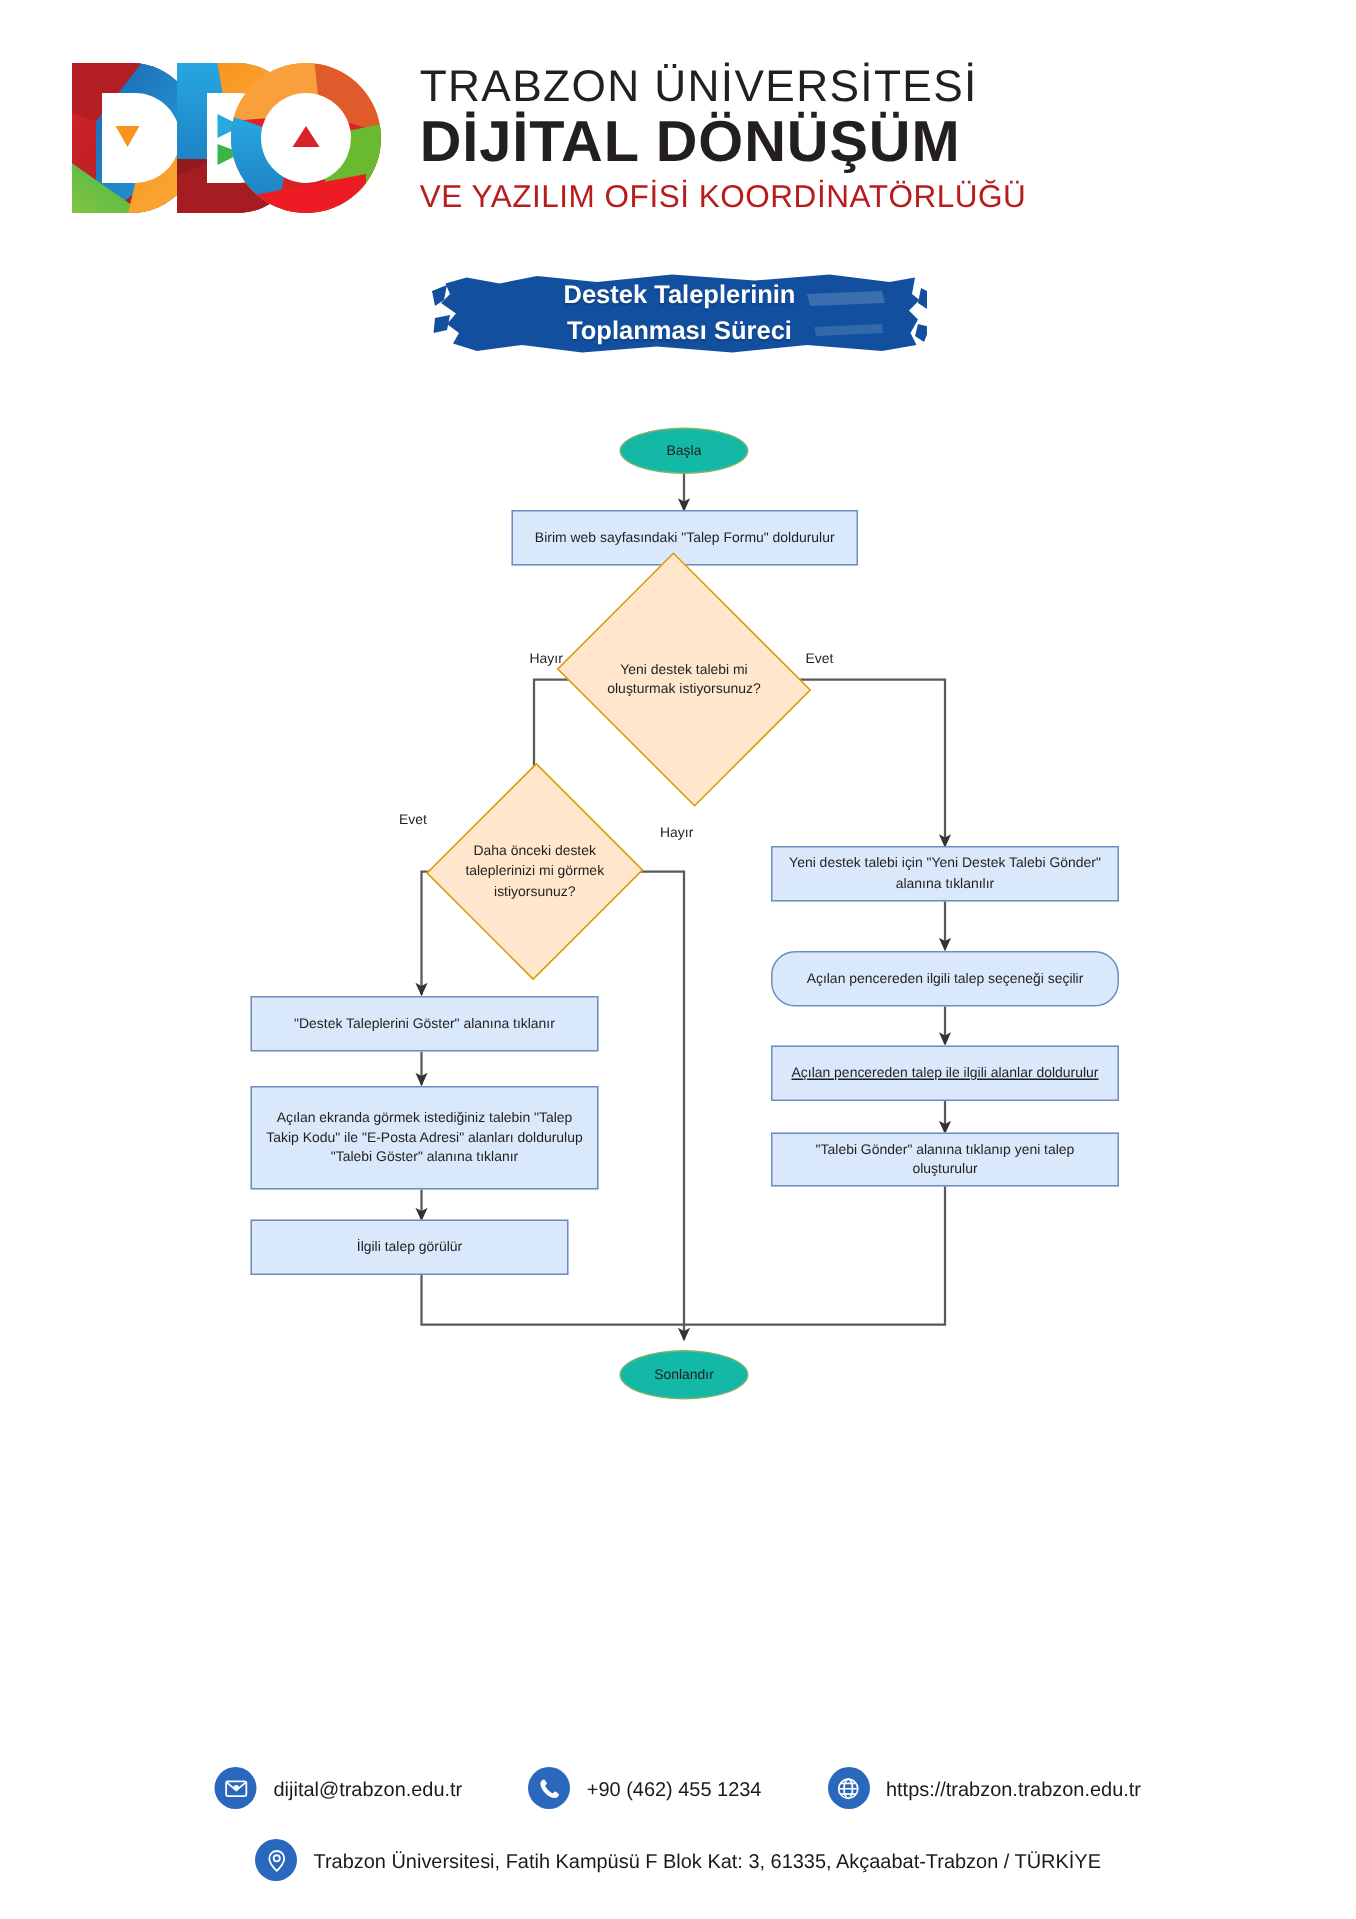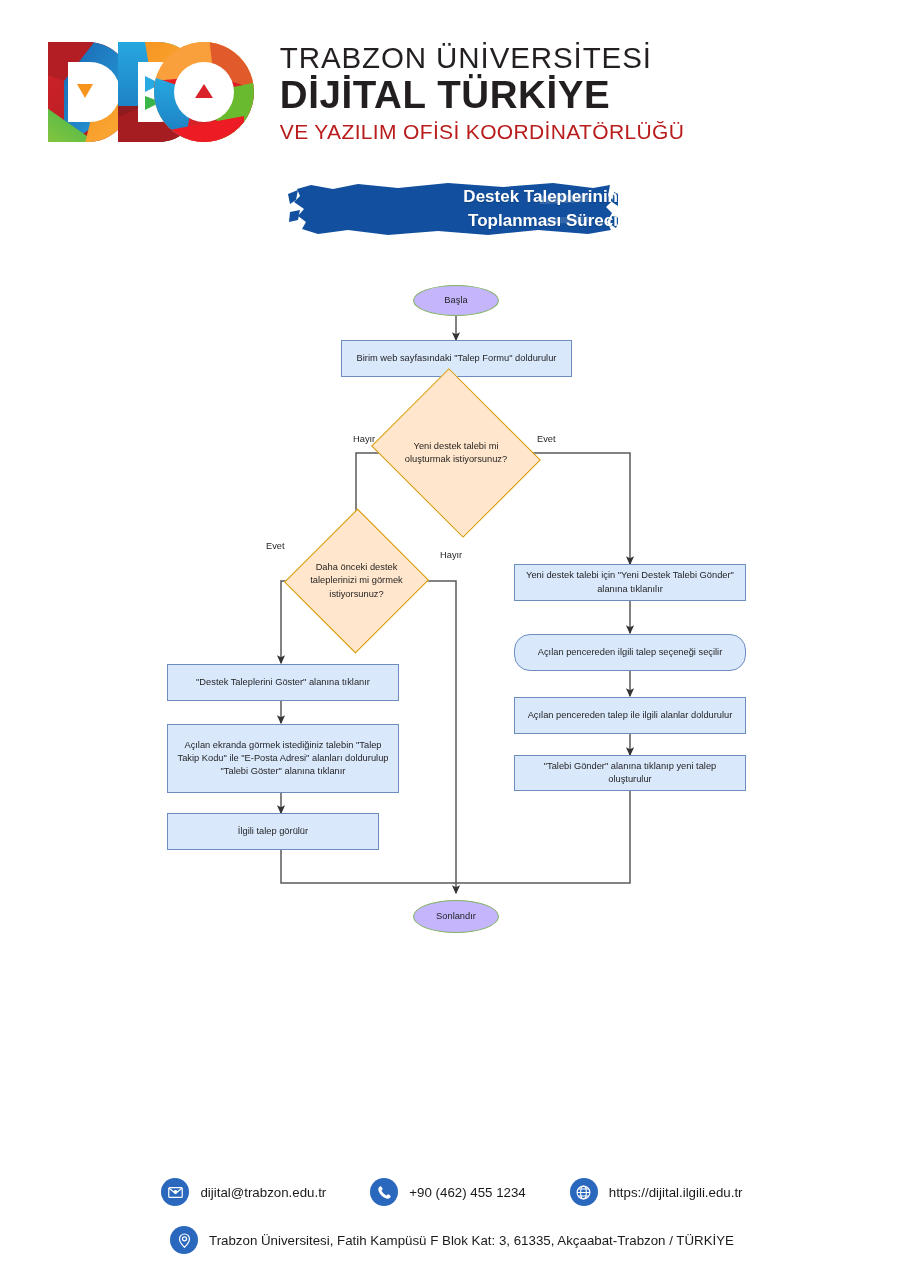--- a/index.html
+++ b/index.html
@@ -78,21 +78,21 @@
     top: 0;
   }
   #title-banner-text {
     position: absolute;
     left: 0;
     top: 0;
     width: 330px;
     height: 58px;
     display: flex;
     flex-direction: column;
-    align-items: flex-end;
+    align-items: center;
     justify-content: center;
     color: #ffffff;
     font-weight: bold;
     font-size: 17px;
     line-height: 24px;
     text-shadow: 0 1px 1px rgba(0,0,0,0.22);
     white-space: nowrap;
   }
 
   
@@ -113,21 +113,21 @@
     font-size: 9.3px;
     line-height: 13.2px;
     color: #1f1f1f;
   }
   .node.process {
     background: #dae8fc;
     border: 1px solid #6c8ebf;
     padding: 3px 6px;
   }
   .node.terminator {
-    background: #c4b5fd;
+    background: #14b8a6;
     border: 1px solid #82b366;
     border-radius: 50%;
     font-size: 9.3px;
   }
   .node.decision {
     background: transparent;
     border: none;
   }
   .node.decision .diamond-shape {
     position: absolute;
@@ -265,21 +265,21 @@
       <polygon points="106,40 150,55 140,112 106,112" fill="url(#g5)"></polygon>
       <polygon points="170,55 218,45 218,112 175,112" fill="#6aba2f"></polygon>
       <polygon points="120,95 200,80 200,112 120,112" fill="#ed1c24"></polygon>
     </g>
     <circle cx="160" cy="56" r="30" fill="#ffffff"></circle>
     <polygon points="151,62 169,62 160,48" fill="#d8232a"></polygon>
   </svg>
 
   <div id="logo-text">
     <div class="logo-line1">TRABZON ÜNİVERSİTESİ</div>
-    <div class="logo-line2">DİJİTAL TÜRKİYE</div>
+    <div class="logo-line2">DİJİTAL DÖNÜŞÜM</div>
     <div class="logo-line3">VE YAZILIM OFİSİ KOORDİNATÖRLÜĞÜ</div>
   </div>
 </div>
 
 <div id="title-banner">
   <svg width="330" height="58" viewBox="0 0 330 58" xmlns="http://www.w3.org/2000/svg">
     <path fill="#12509f" d="M9,9 L23,5 L45,9 L70,4 L110,8 L160,3 L215,7 L265,3 L305,8 L322,5
       L320,16 L325,20 L318,27 L324,33 L319,42 L323,50 L300,54 L250,50 L200,55 L150,51
       L100,55 L60,50 L30,54 L14,49 L18,42 L10,36 L16,29 L6,22 L12,16 Z"></path>
     <path fill="#12509f" d="M0,14 L10,10 L8,20 L2,24 Z"></path>
@@ -365,21 +365,21 @@
   </div>
 
   <div class="node process" style="left:514px; top:564px; width:232px; height:37px;">
     <span>Yeni destek talebi için "Yeni Destek Talebi Gönder" alanına tıklanılır</span>
   </div>
 
   <div class="node process" style="left:514px; top:634px; width:232px; height:37px;border-radius:16px;">
     <span>Açılan pencereden ilgili talep seçeneği seçilir</span>
   </div>
 
-  <div class="node process" style="left:514px; top:697px; width:232px; height:37px;">
+  <div class="node process" style="left:514px; top:697px; width:232px; height:37px;text-decoration:underline;">
     <span>Açılan pencereden talep ile ilgili alanlar doldurulur</span>
   </div>
 
   <div class="node process" style="left:514px; top:755px; width:232px; height:36px;">
     <span>"Talebi Gönder" alanına tıklanıp yeni talep oluşturulur</span>
   </div>
 
   <div class="node terminator" style="left:413px; top:900px; width:86px; height:33px;">
     <span>Sonlandır</span>
   </div>
@@ -409,21 +409,21 @@
     </div>
 
     <div class="footer-item">
       <span class="footer-icon">
         <svg width="17" height="17" viewBox="0 0 24 24" fill="none" stroke="#ffffff" stroke-width="1.6">
           <circle cx="12" cy="12" r="9"></circle>
           <ellipse cx="12" cy="12" rx="4" ry="9"></ellipse>
           <path d="M3,12 H21 M4.6,7 H19.4 M4.6,17 H19.4"></path>
         </svg>
       </span>
-      <span>https://dijital.ilgili.edu.tr</span>
+      <span>https://trabzon.trabzon.edu.tr</span>
     </div>
   </div>
 
   <div class="footer-row row2">
     <div class="footer-item">
       <span class="footer-icon">
         <svg width="17" height="17" viewBox="0 0 24 24" fill="none" stroke="#ffffff" stroke-width="1.7">
           <path d="M12,21.5 C12,21.5 19,14.6 19,9.8 C19,5.9 15.9,2.8 12,2.8 C8.1,2.8 5,5.9 5,9.8 C5,14.6 12,21.5 12,21.5 Z"></path>
           <circle cx="12" cy="9.7" r="2.9"></circle>
         </svg>

